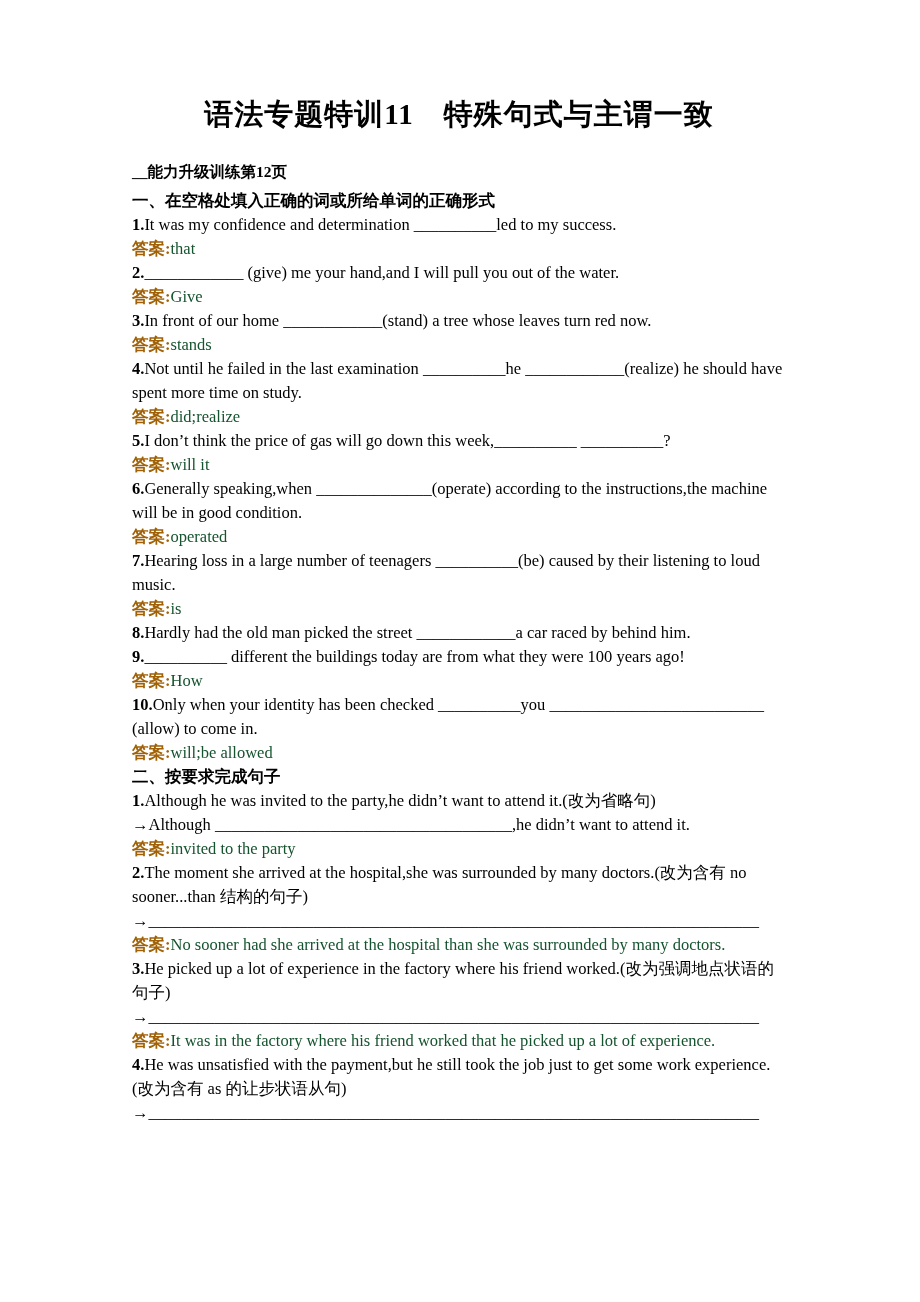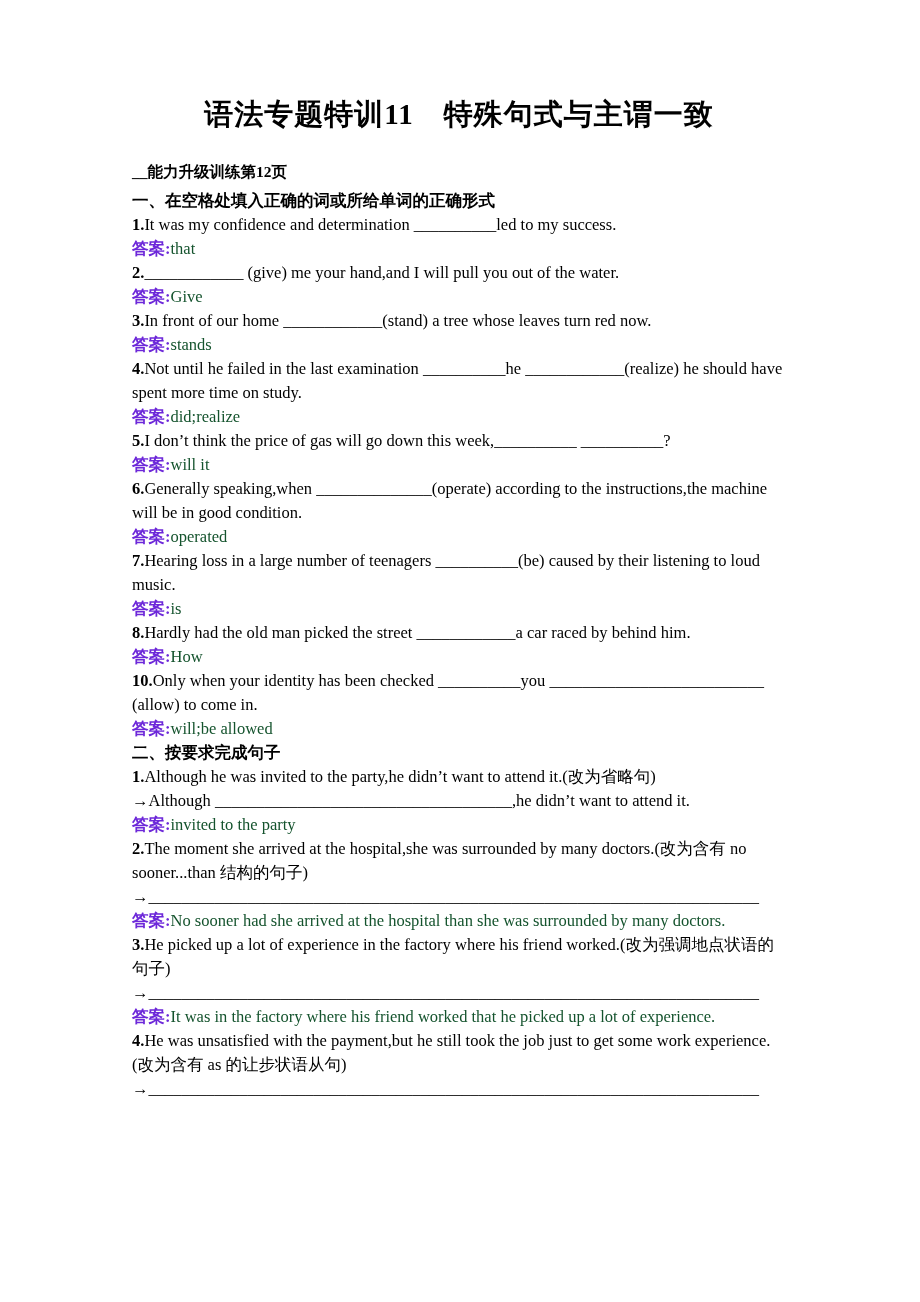--- a/index.html
+++ b/index.html
@@ -29,21 +29,21 @@
     text-align:left;
     font-size:15.5px;
     font-weight:bold;
   }
   .sec-heading {
     margin:0;
     font-weight:bold;
   }
   p { margin:0; }
   .qnum { font-weight:bold; }
-  .alabel { color:#6d28d9; font-weight:bold;margin-top:9px; }
+  .alabel { color:#a16207; font-weight:bold;margin-top:9px; }
   .atext { color:#14532d; }
   .arrow { word-break:keep-all; }
 </style>
 </head>
 <body>
 
 <div class="page">
 
   <h1 class="title">语法专题特训11　特殊句式与主谓一致</h1>
   <div class="pageref">__能力升级训练第12页</div>
@@ -66,20 +66,21 @@
   <p class="a"><span class="alabel">答案:</span><span class="atext">will it</span></p>
 
   <p class="q"><span class="qnum">6.</span><span>Generally speaking,when ______________(operate) according to the instructions,the machine will be in good condition.</span></p>
   <p class="a"><span class="alabel">答案:</span><span class="atext">operated</span></p>
 
   <p class="q"><span class="qnum">7.</span><span>Hearing loss in a large number of teenagers __________(be) caused by their listening to loud music.</span></p>
   <p class="a"><span class="alabel">答案:</span><span class="atext">is</span></p>
 
   <p class="q"><span class="qnum">8.</span><span>Hardly had the old man picked the street ____________a car raced by behind him.</span></p>
 
+  <p class="q"><span class="qnum">9.</span><span>__________ different the buildings today are from what they were 100 years ago!</span></p>
   <p class="a"><span class="alabel">答案:</span><span class="atext">How</span></p>
 
   <p class="q"><span class="qnum">10.</span><span>Only when your identity has been checked __________you __________________________ (allow) to come in.</span></p>
   <p class="a"><span class="alabel">答案:</span><span class="atext">will;be allowed</span></p>
 
   <p class="sec-heading">二、按要求完成句子</p>
 
   <p class="q"><span class="qnum">1.</span><span>Although he was invited to the party,he didn’t want to attend it.(改为省略句)</span></p>
   <p class="arrow">→Although ____________________________________,he didn’t want to attend it.</p>
   <p class="a"><span class="alabel">答案:</span><span class="atext">invited to the party</span></p>

